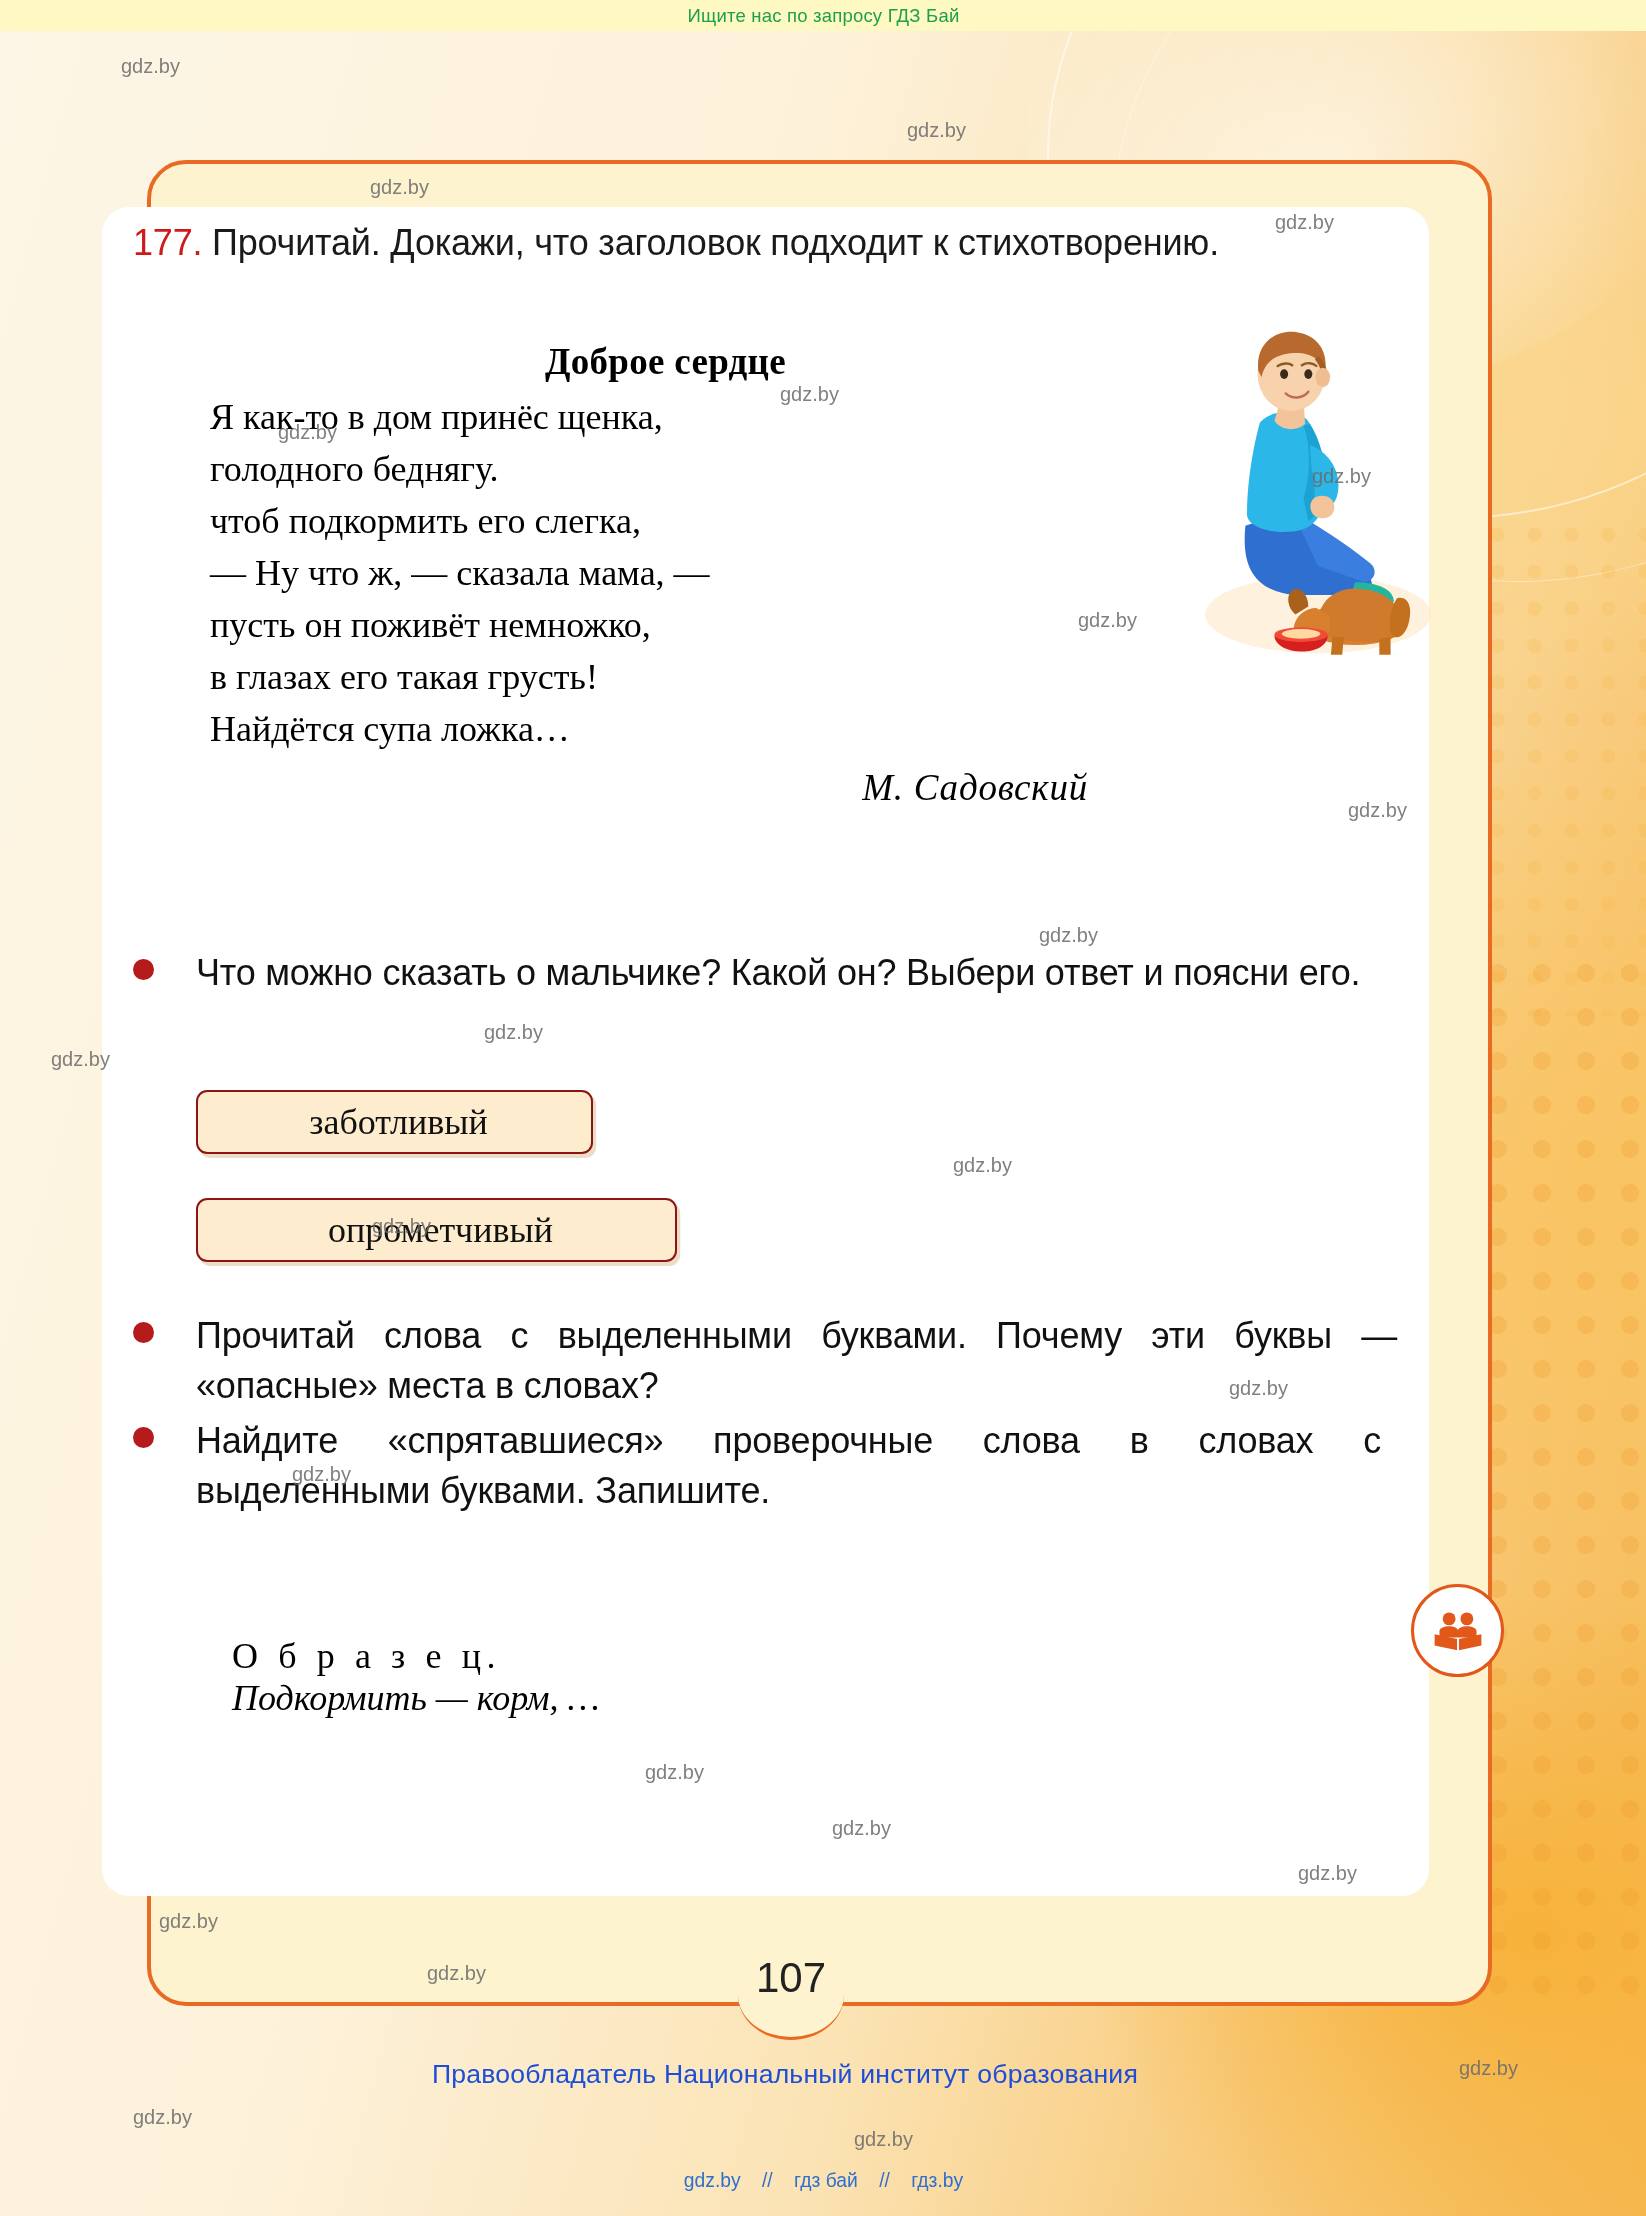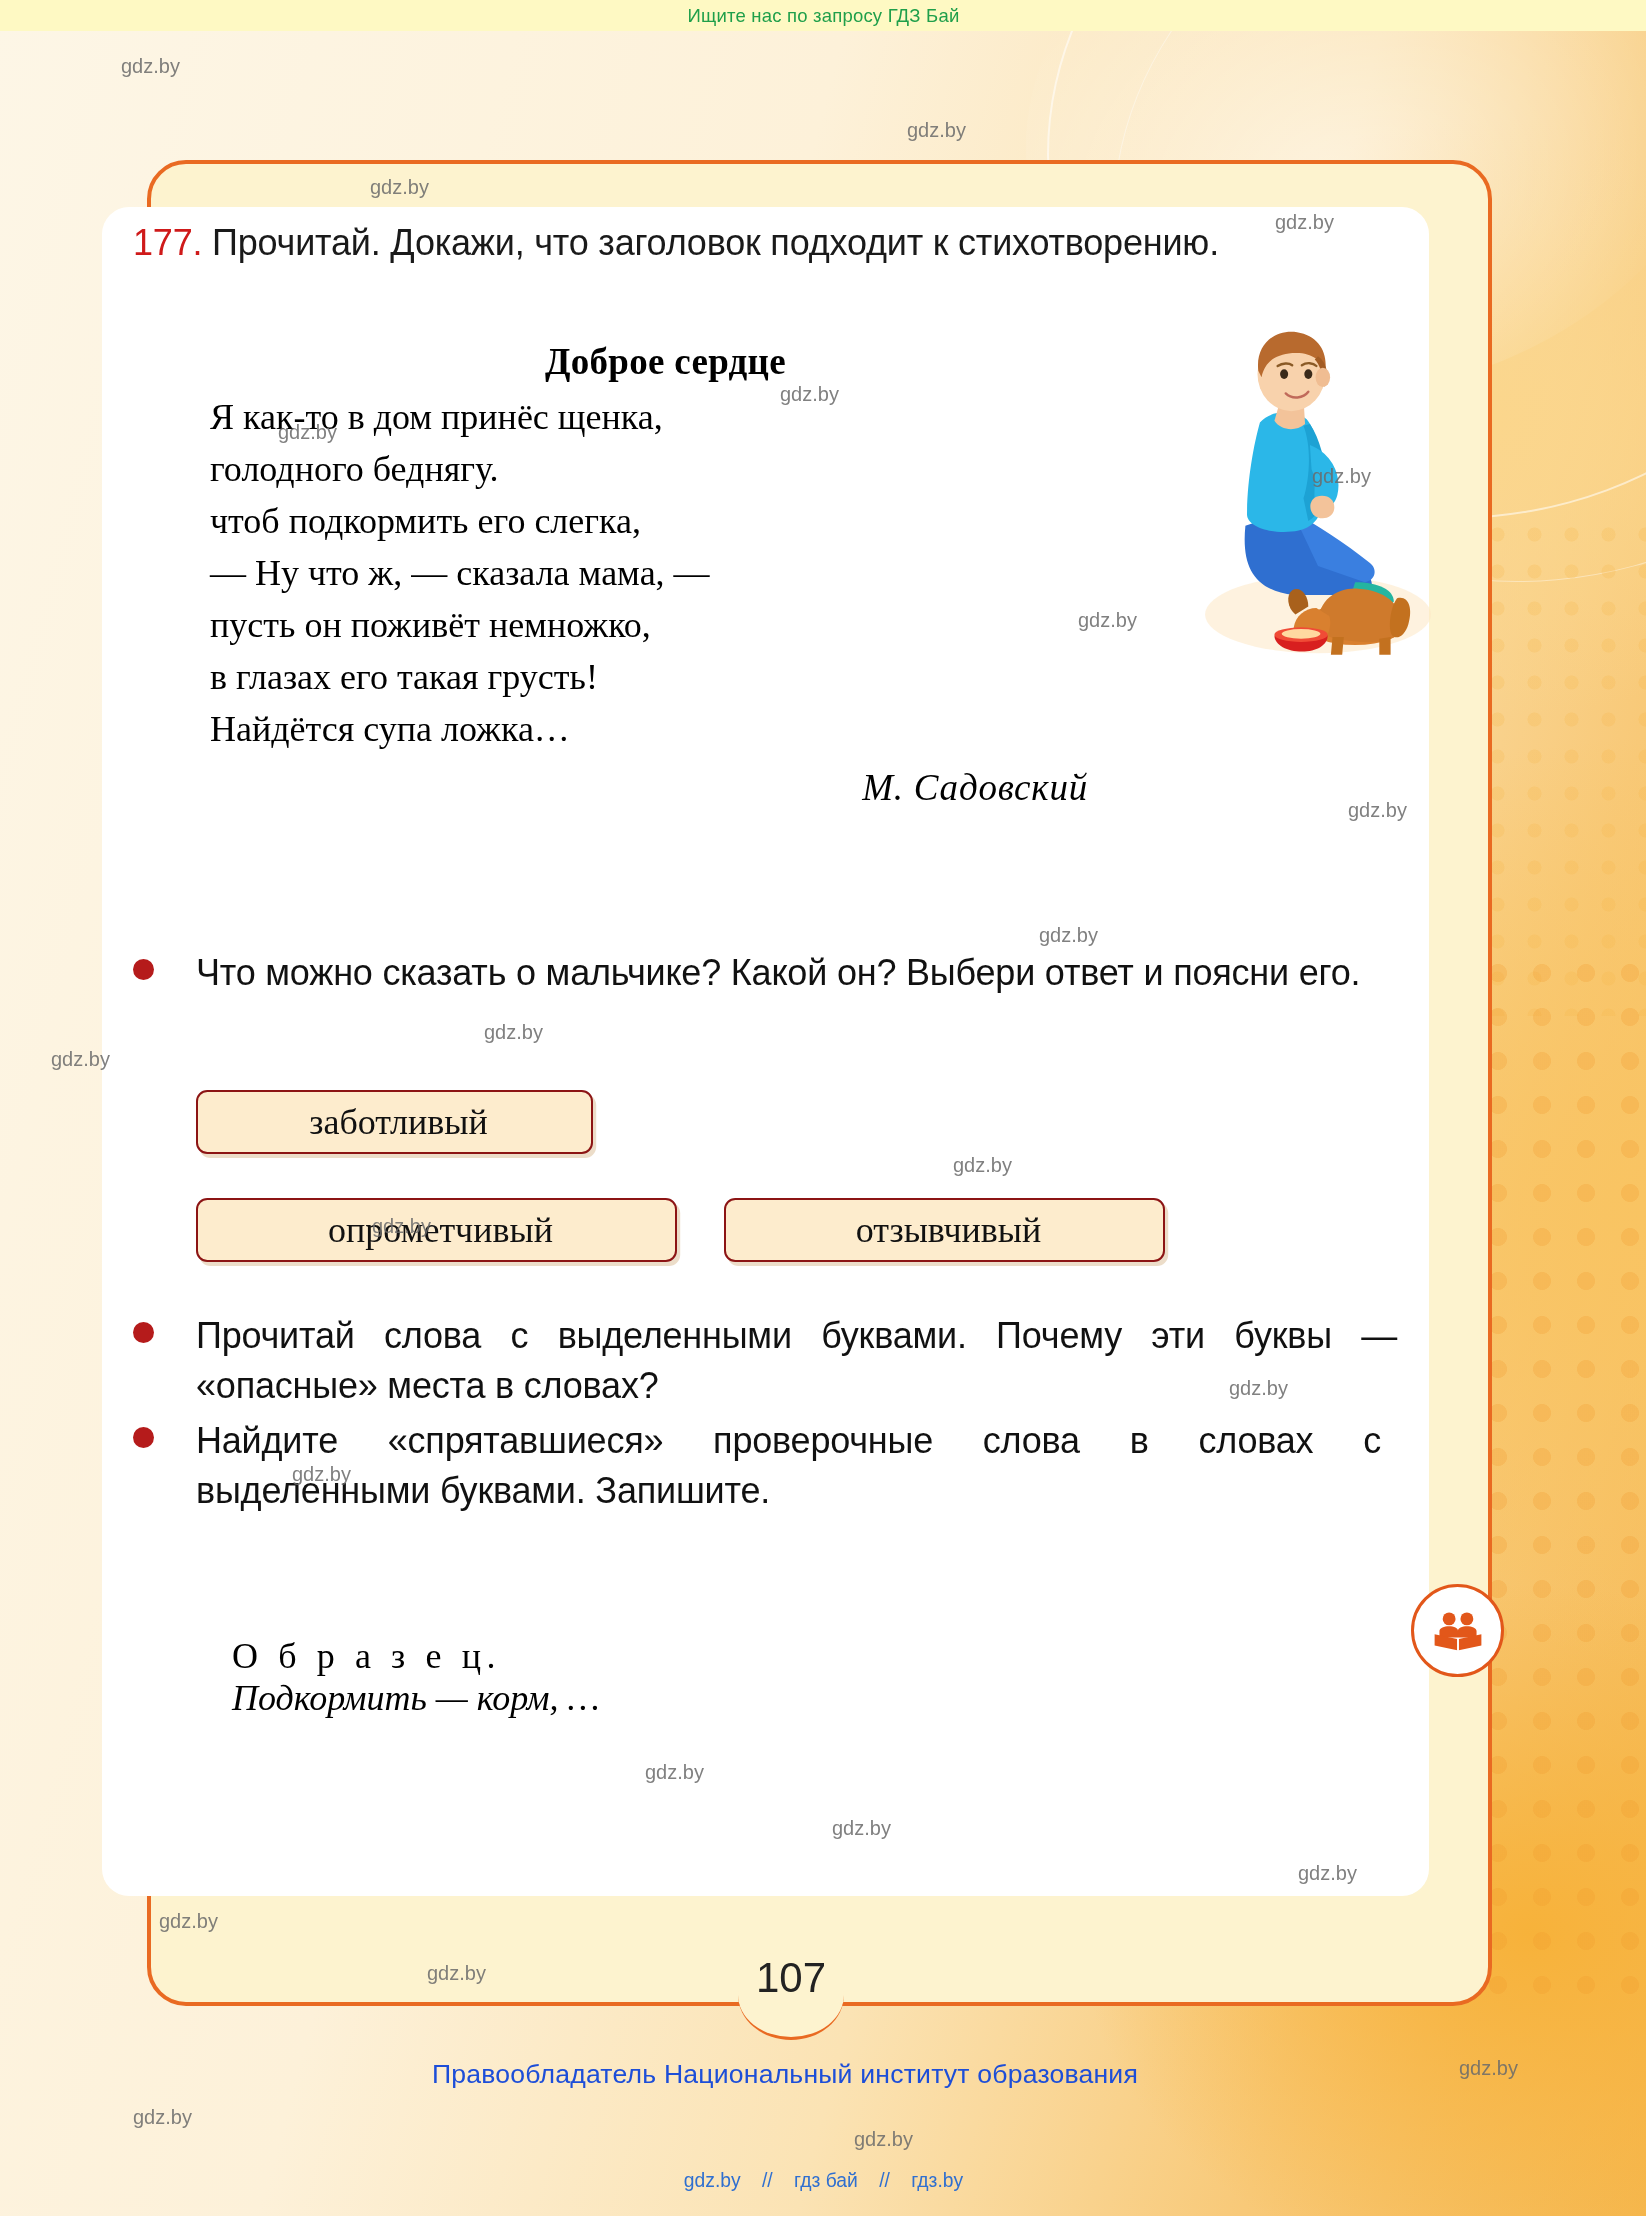--- a/index.html
+++ b/index.html
@@ -375,21 +375,20 @@
     <div class="poem-author">М. Садовский</div>
   </div>
 
   <div class="bullet-block" style="top:729px;">
     <div class="bullet-dot"></div>
     <div class="bullet-text jt" style="width:1185px;">Что можно сказать о мальчике? Какой он? Выбери ответ и поясни его.</div>
   </div>
 
   <div class="word-box" style="left:63px; top:871px; width:385px;">заботливый</div>
   <div class="word-box" style="left:63px; top:979px; width:469px;">опрометчивый</div>
-  <div class="word-box" style="left:591px; top:979px; width:429px;">отзывчивый</div>
 
   <div class="bullet-block" style="top:1092px;">
     <div class="bullet-dot"></div>
     <div class="bullet-text jt" style="width:1201px;">Прочитай слова с выделенными буквами. Почему эти буквы —  «опасные» места в словах?</div>
   </div>
 
   <div class="bullet-block" style="top:1197px;">
     <div class="bullet-dot"></div>
     <div class="bullet-text jt" style="width:1185px;">Найдите «спрятавшиеся» проверочные слова в словах с выделенными буквами. Запишите.</div>
   </div>

